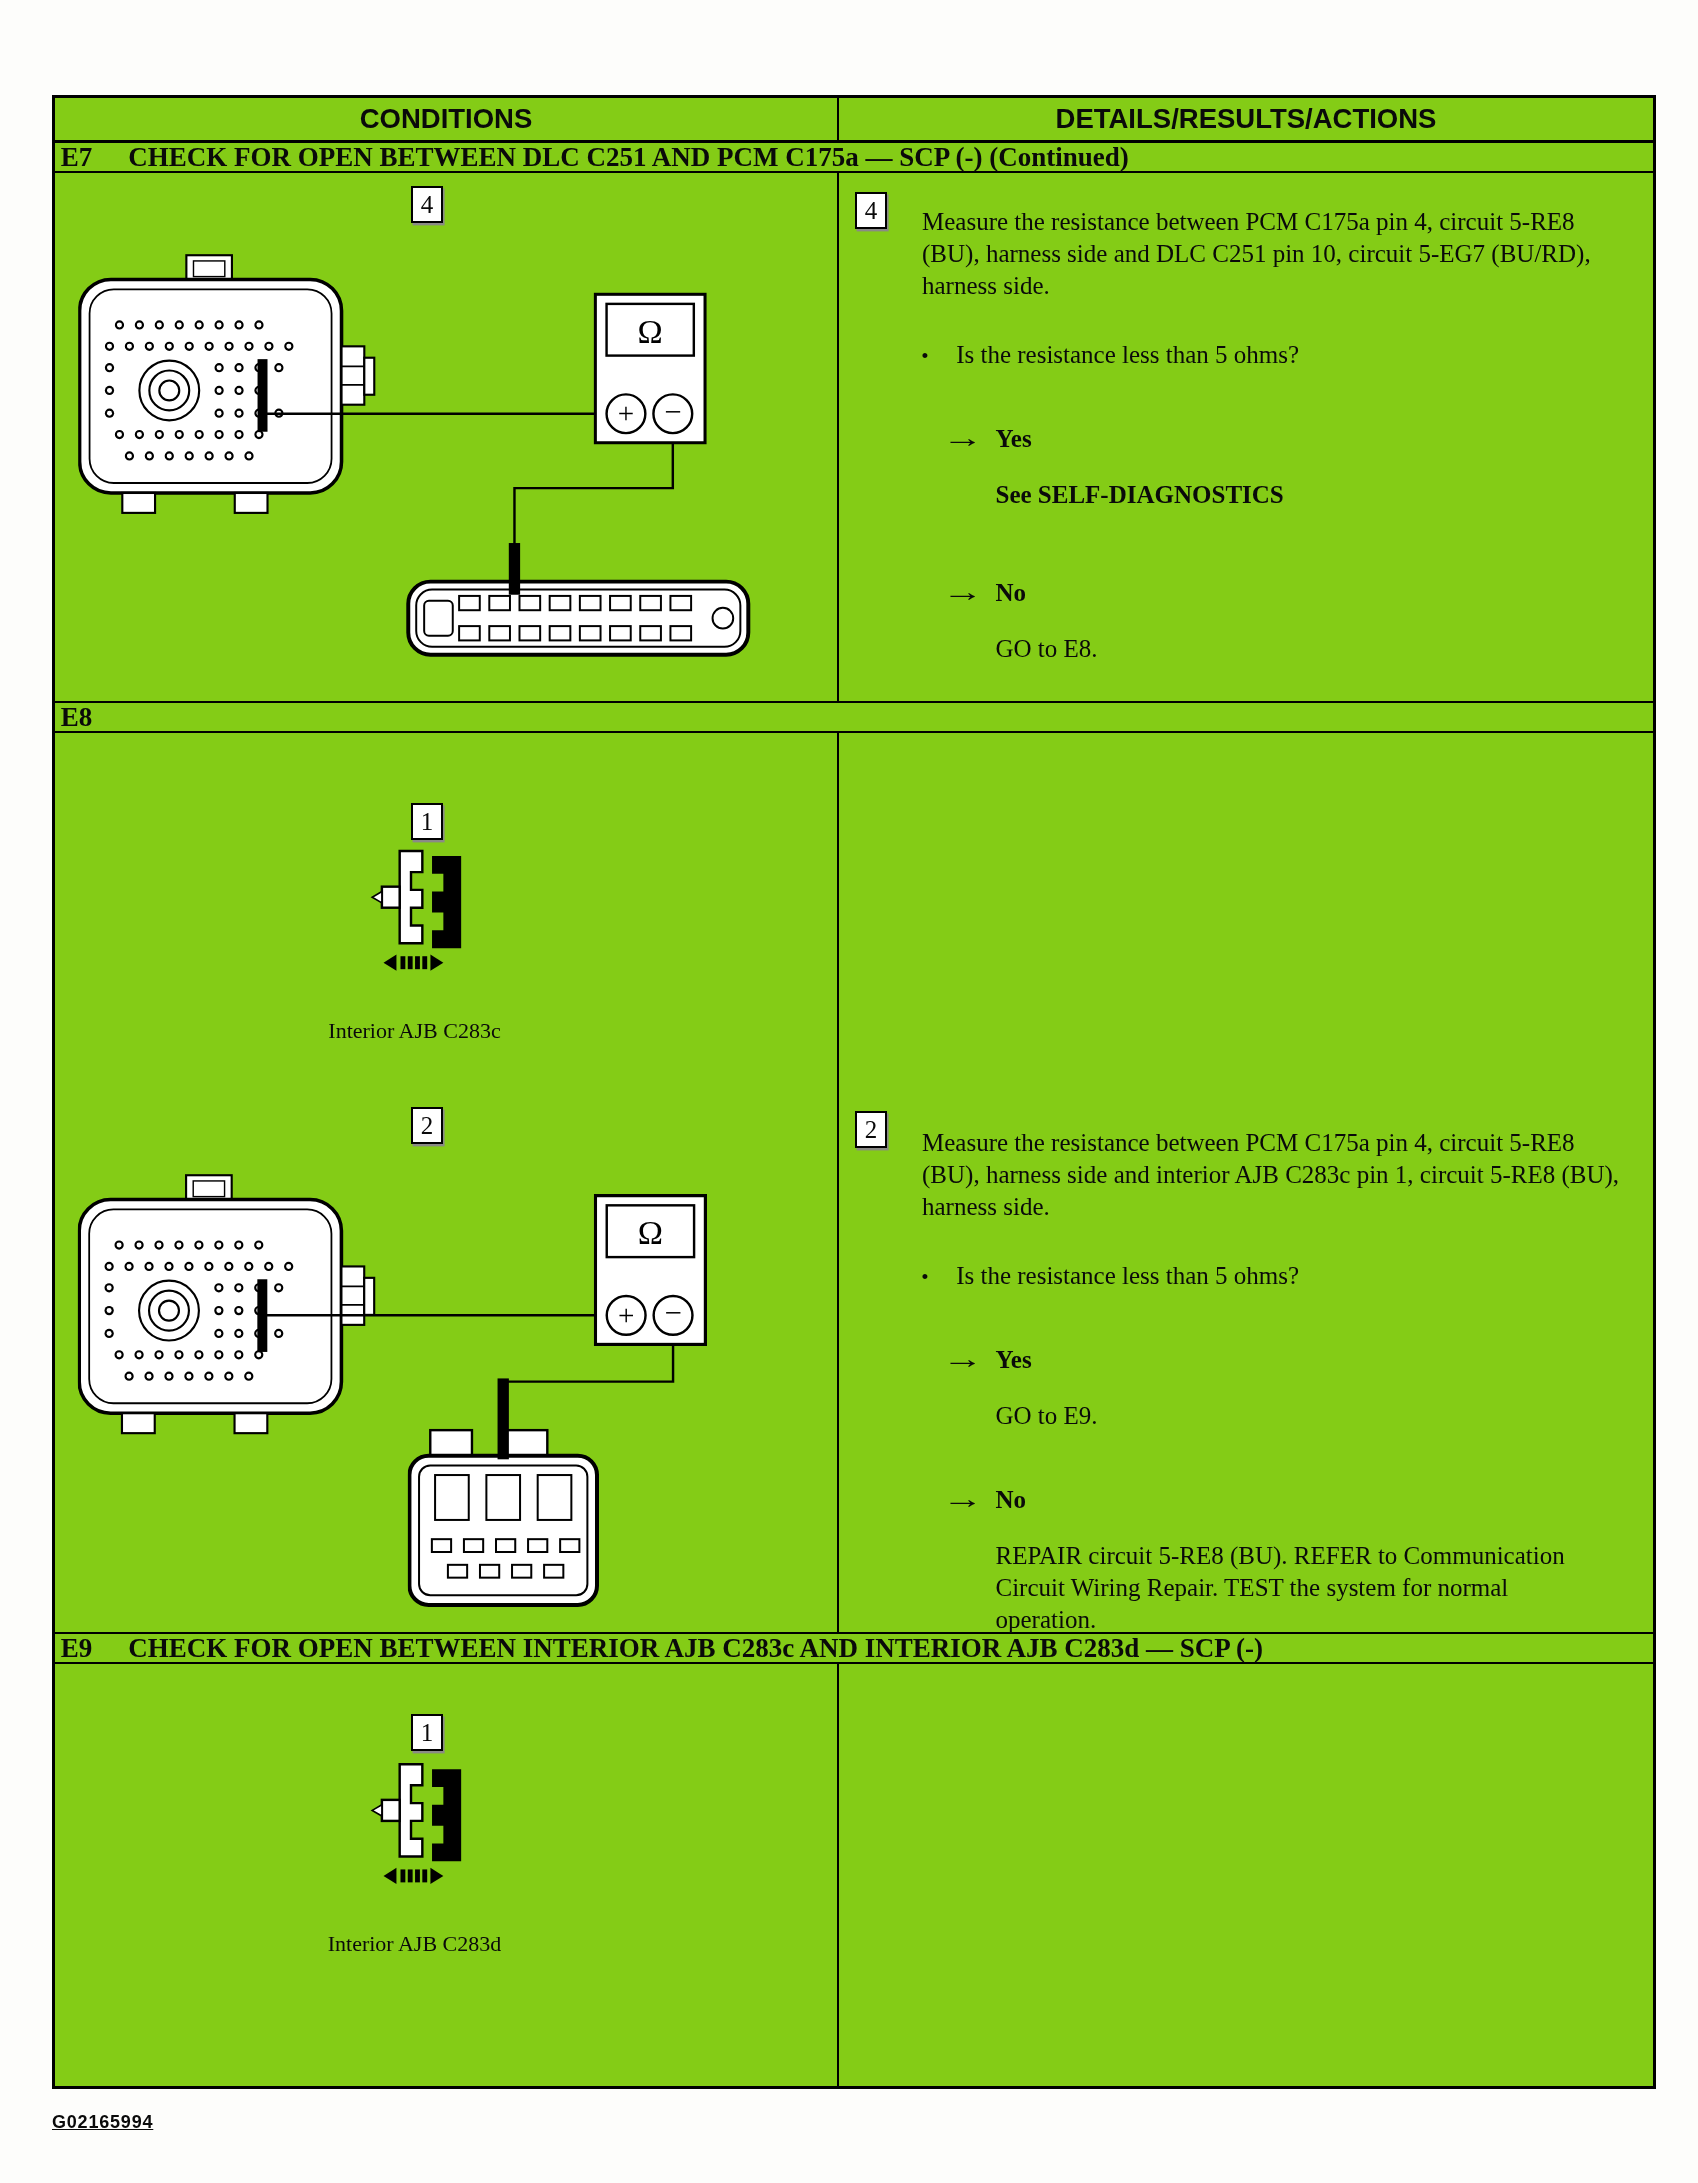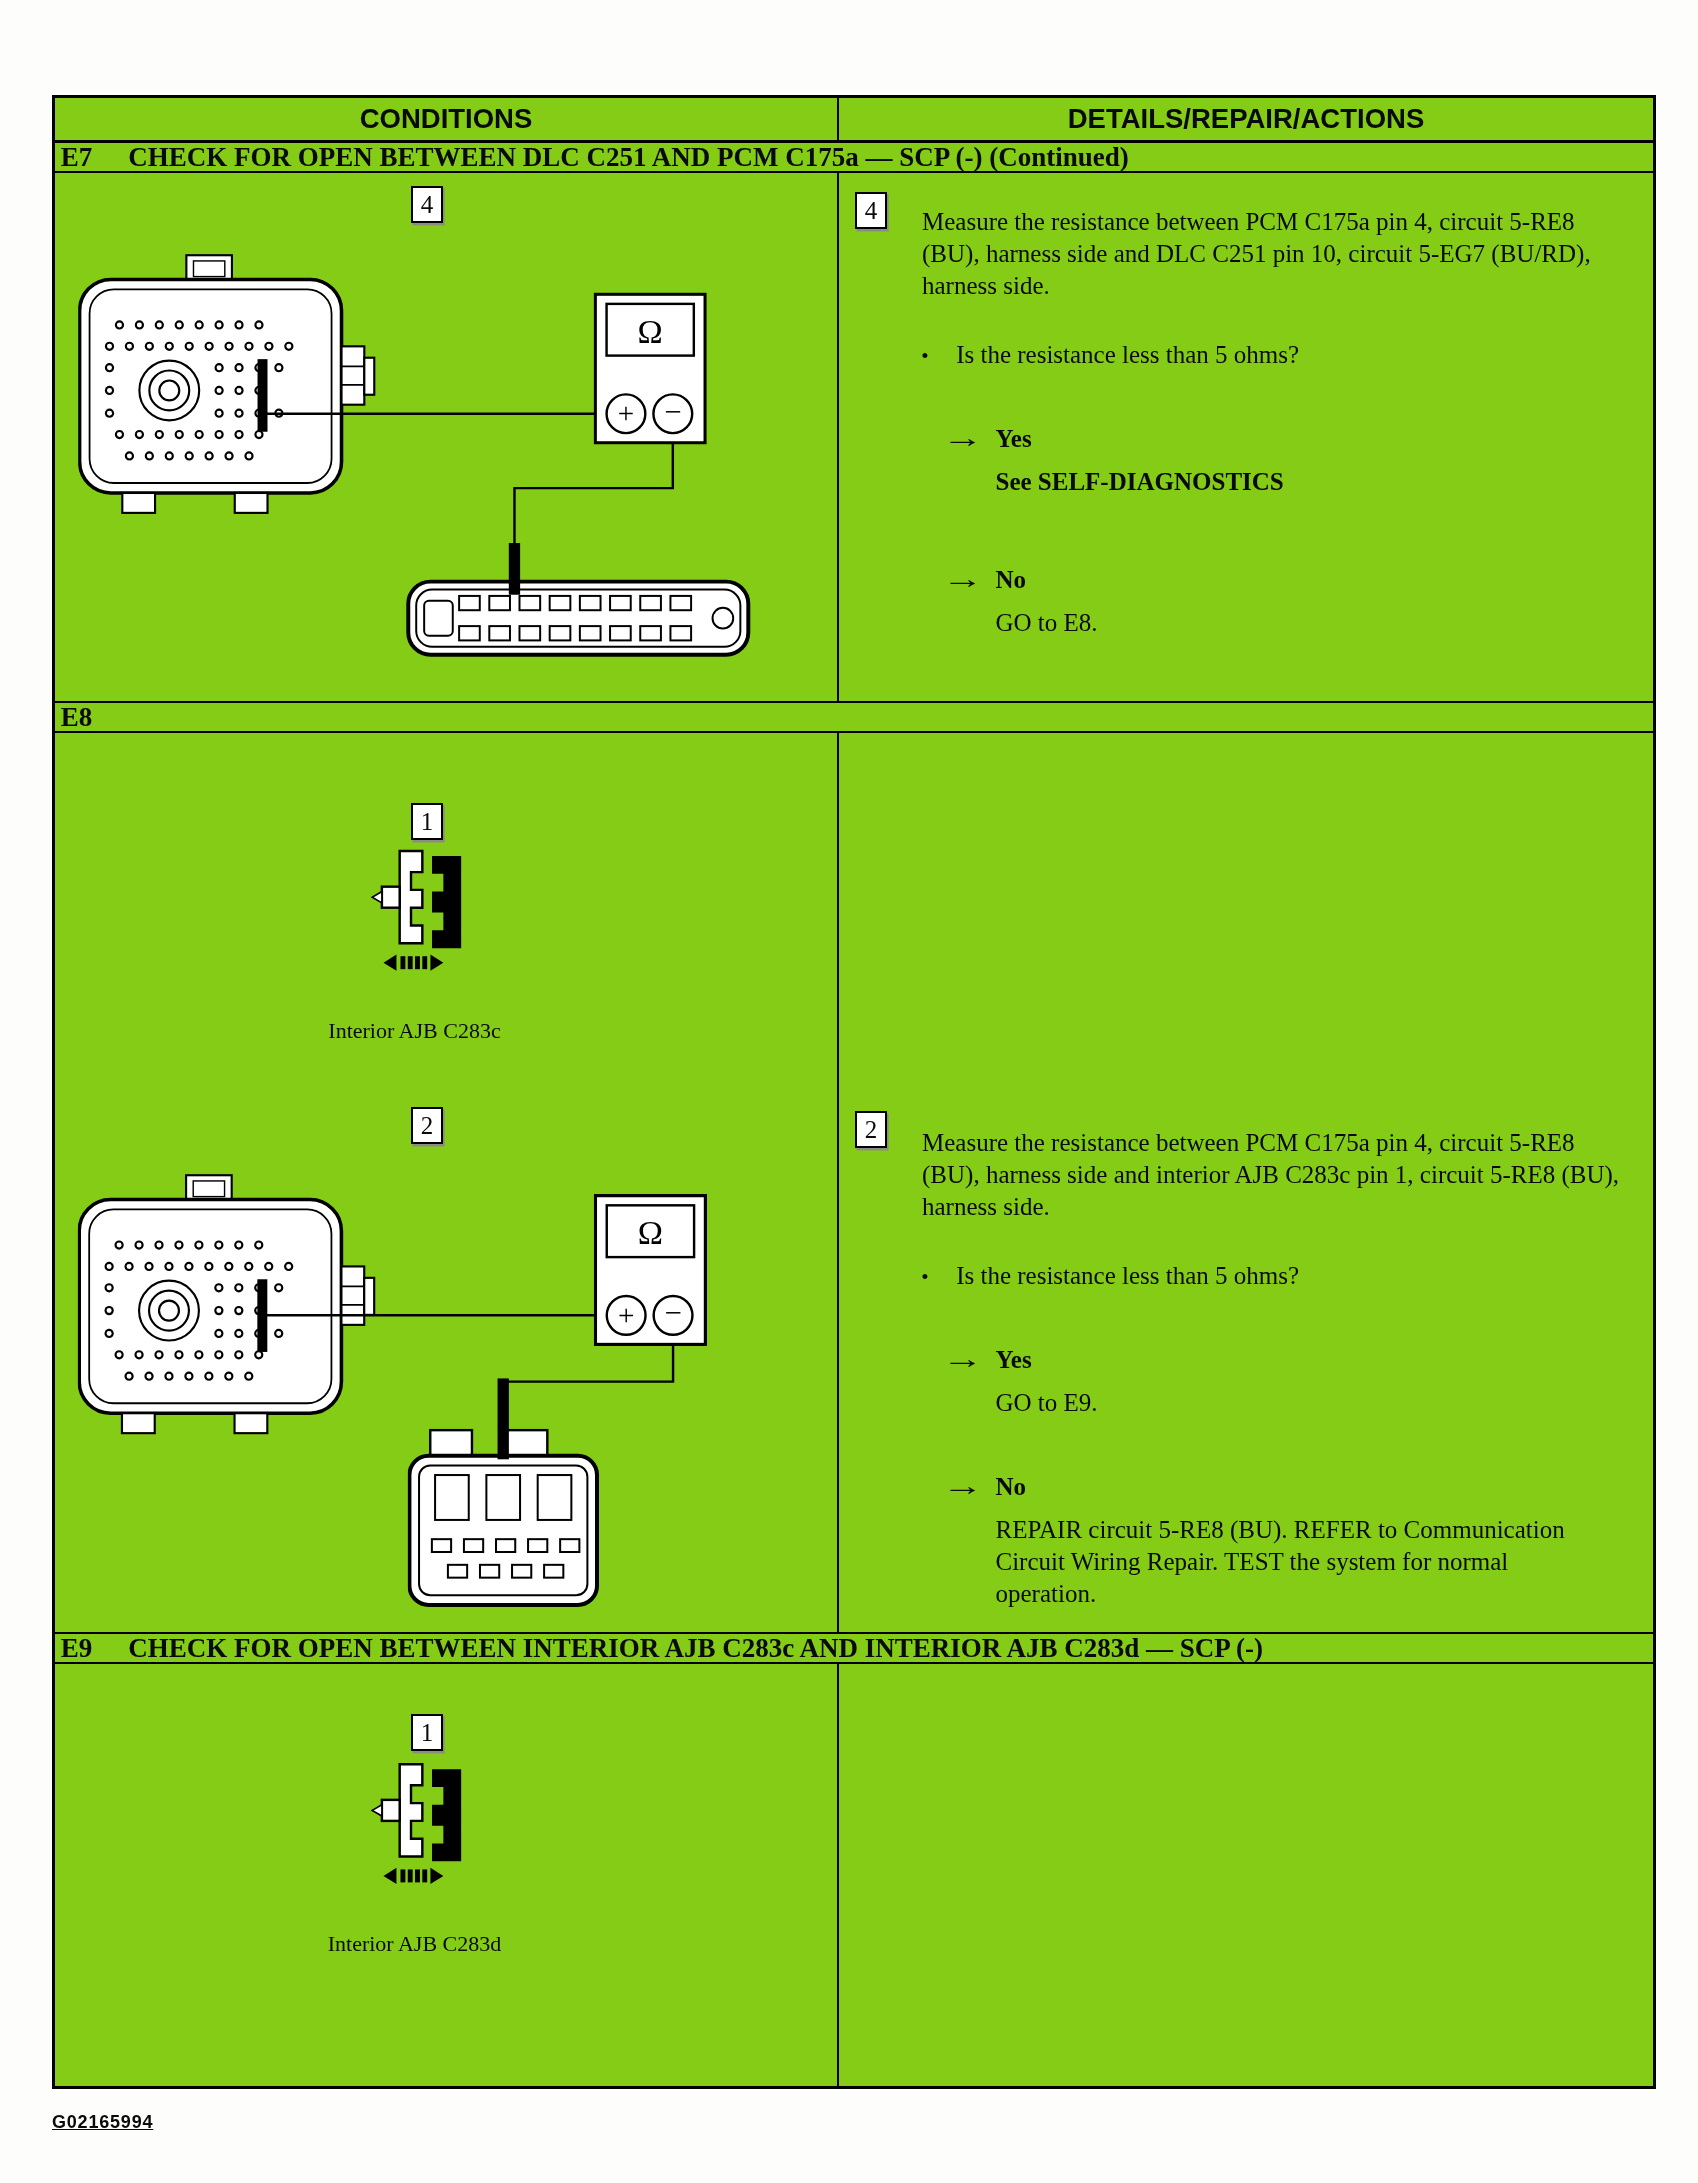--- a/index.html
+++ b/index.html
@@ -51,21 +51,21 @@
 
   
   .rc-content{position:absolute;left:71px;width:728px;font-size:25px;line-height:1.28;}
   .instruction{margin:12px;}
   .bullet-row{margin:37px 0 0 11.3px;display:flex;gap:27.5px;align-items:baseline;}
   .bullet{font-size:21px;}
   .result{margin:49px 0 0 32px;display:flex;gap:26px;align-items:baseline;}
   .arrow{display:inline-block;font-size:27.5px;transform:scaleX(1.5);transform-origin:left center;}
   .res-body{max-width:615px;}
   .answer{font-weight:bold;}
-  .action{margin-top:11px;}
+  .action{margin-top:24px;}
   .strong{font-weight:bold;}
 
   .footer-code{
     position:absolute;left:52px;top:2112px;
     font-family:"Liberation Sans", sans-serif;font-size:18px;font-weight:bold;letter-spacing:0.8px;text-decoration:underline;
   }
 
   svg text{font-family:"Liberation Serif", serif;fill:#000;}
 </style>
 </head>
@@ -182,21 +182,21 @@
           <rect x="170" y="172" width="24" height="16"></rect>
       </g>
     </symbol>
   </defs>
 </svg>
 
 <div class="tbl">
 
   <div class="hdr-row">
     <div class="hdr-cell left">CONDITIONS</div>
-    <div class="hdr-cell right">DETAILS/REPAIR/ACTIONS</div>
+    <div class="hdr-cell right">DETAILS/RESULTS/ACTIONS</div>
   </div>
 
   <div class="sec-title">
     <span class="sec-id">E7</span>
     <span class="sec-text">CHECK FOR OPEN BETWEEN DLC C251 AND PCM C175a — SCP (-) (Continued)</span>
   </div>
 
   <div class="body-row" style="height:530px">
     <div class="cell-left">
       <svg class="diagram-svg" width="784" height="530" viewBox="0 0 969 656">

